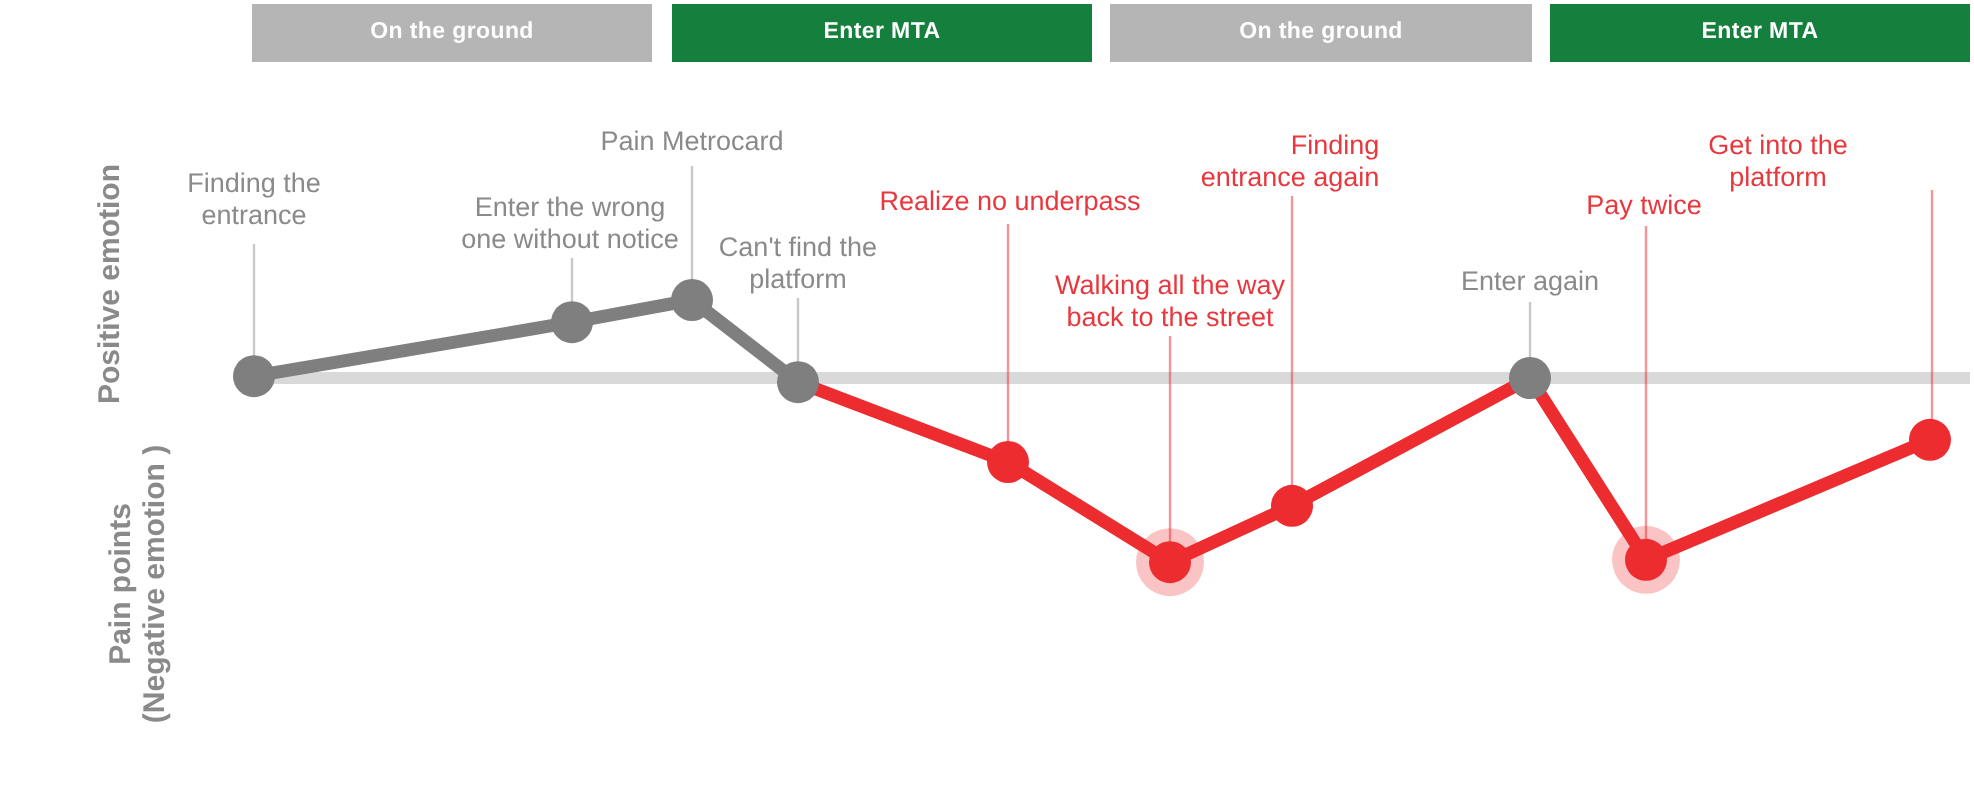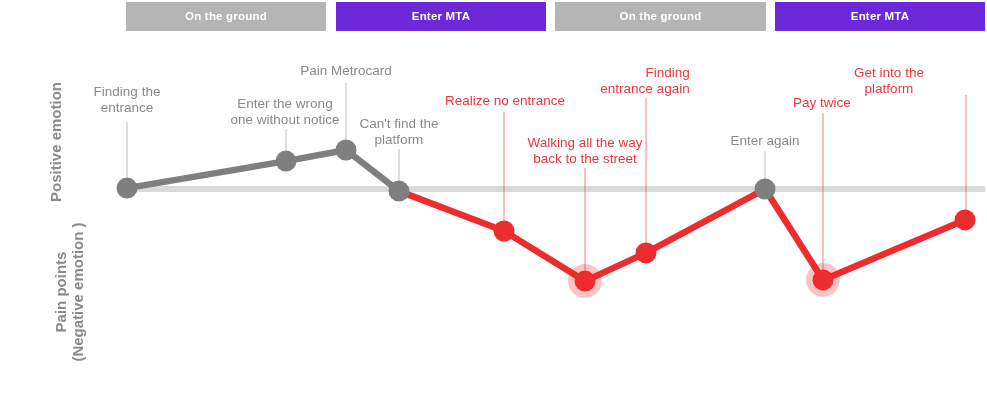--- a/index.html
+++ b/index.html
@@ -1,21 +1,21 @@
 <!DOCTYPE html>
 <html><head>
 <meta charset="utf-8">
 <style>
   html,body{margin:0;padding:0;background:#fff;}
   body{width:987px;height:400px;font-family:"Liberation Sans",sans-serif;}
   .stage{position:relative;width:987px;height:381px;overflow:hidden;background:#fff;}
   .phase{position:absolute;top:2px;height:29px;line-height:29px;text-align:center;
          font-size:11.5px;font-weight:bold;color:#fff;letter-spacing:.2px;}
   .phase.light{background:#b5b5b5;}
-  .phase.dark{background:#6d28d9;}
+  .phase.dark{background:#15803d;}
   svg.chart{position:absolute;left:0;top:0;}
   .plabel{position:absolute;transform:translateX(-50%);text-align:center;
           font-size:13.5px;line-height:16px;white-space:pre-line;}
   .plabel.gray{color:#8a8a8a;}
   .plabel.red{color:#e8383e;}
   .axis{position:absolute;transform:translate(-50%,-50%) rotate(-90deg);text-align:center;
         font-size:15px;font-weight:600;color:#8a8a8a;white-space:pre-line;line-height:17px;}
   .axis.pos{left:55px;top:142px;}
   .axis.neg{left:69px;top:292px;}
 </style>
@@ -64,21 +64,21 @@
       <circle cx="965" cy="219.9" r="10.5" fill="#ed2c30"></circle>
     </svg>
   <div>
       <div class="plabel gray" style="left: 127px; top: 84px;">Finding the
 entrance</div>
       <div class="plabel gray" style="left: 285px; top: 96px;">Enter the wrong
 one without notice</div>
       <div class="plabel gray" style="left: 346px; top: 63px;">Pain Metrocard</div>
       <div class="plabel gray" style="left: 399px; top: 116px;">Can't find the
 platform</div>
-      <div class="plabel red" style="left: 505px; top: 93px;">Realize no entrance</div>
+      <div class="plabel red" style="left: 505px; top: 93px;">Realize no underpass</div>
       <div class="plabel red" style="left: 585px; top: 135px;">Walking all the way
 back to the street</div>
       <div class="plabel red" style="left: 645px; top: 65px; text-align: right;">Finding
 entrance again</div>
       <div class="plabel gray" style="left: 765px; top: 133px;">Enter again</div>
       <div class="plabel red" style="left: 822px; top: 95px;">Pay twice</div>
       <div class="plabel red" style="left: 889px; top: 65px;">Get into the
 platform</div>
     </div>
   <div class="axis pos">Positive emotion</div>

